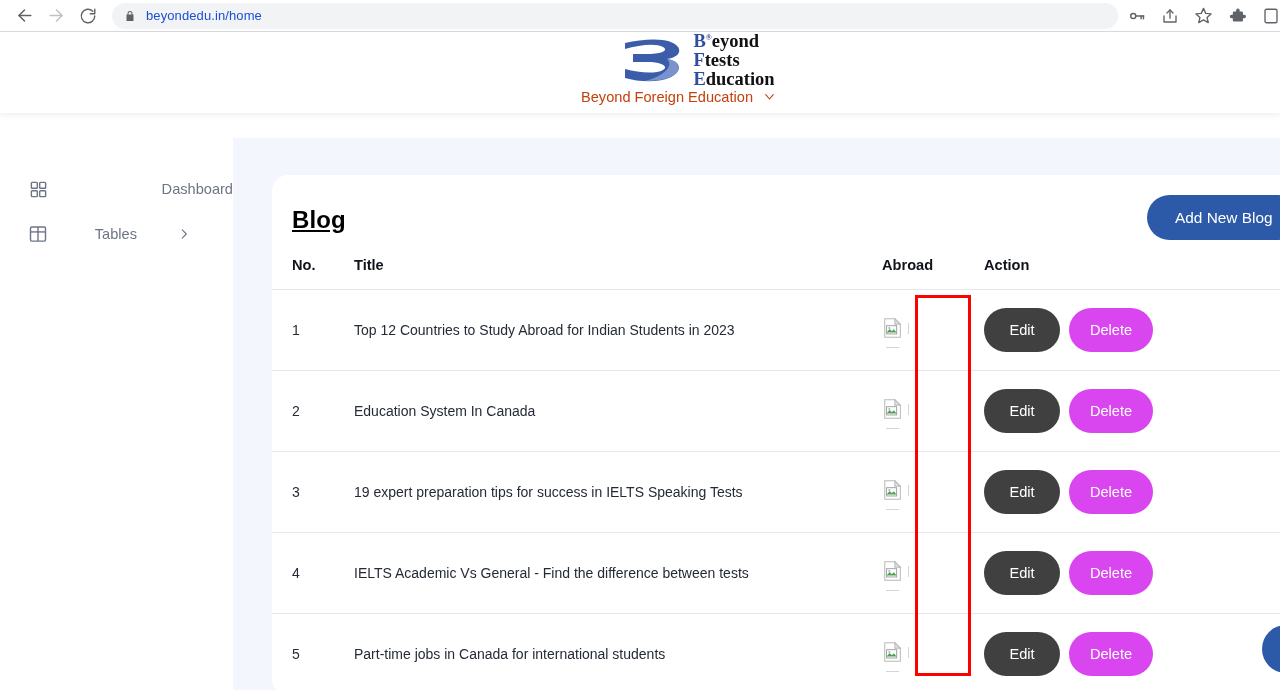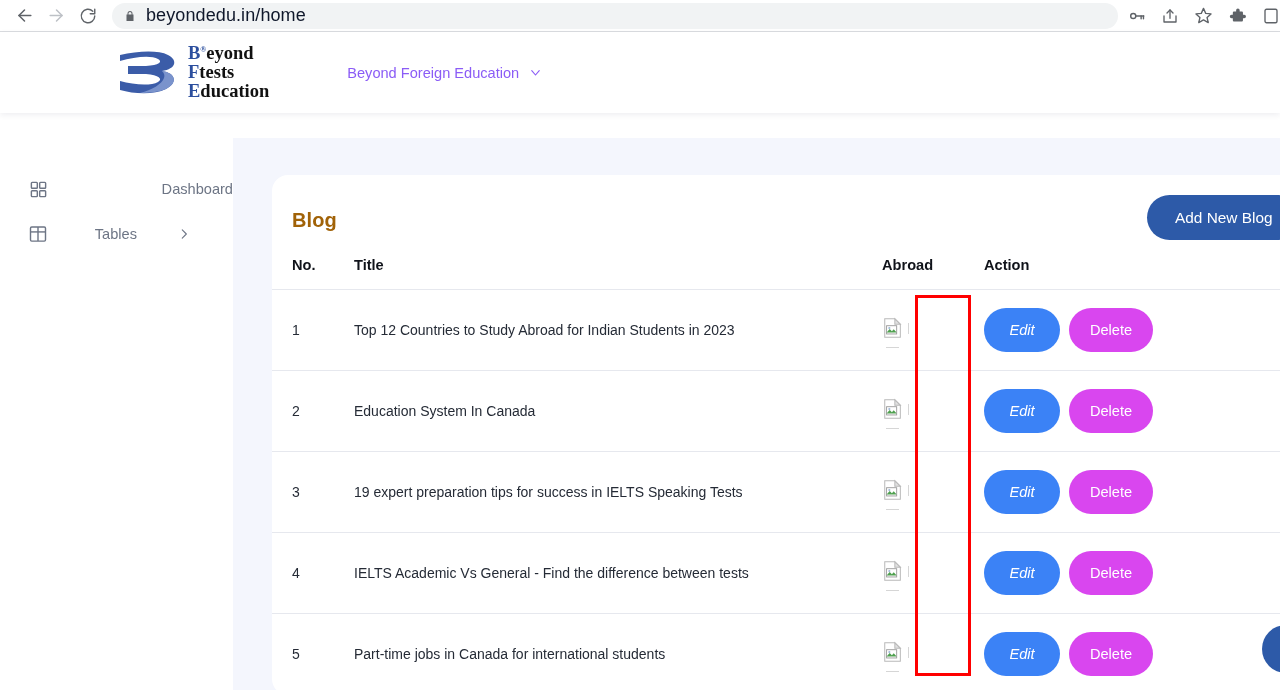--- a/index.html
+++ b/index.html
@@ -28,22 +28,22 @@
   .omnibox {
     margin-left: 10px;
     height: 26px; width: 1090px;
     background: #f1f3f4;
     border-radius: 13px;
     display: flex; align-items: center;
     padding: 0 12px;
     gap: 10px;
   }
   .omnibox .url {
-    font-size: 18px;
-    color: #0f172a;
+    font-size: 13px;
+    color: #1d4ed8;
     letter-spacing: .1px;
     white-space: nowrap;
   }
   .lock-icon { color: #5f6368; display:flex; align-items:center; }
   .toolbar-icons {
     display: flex; align-items: center; gap: 15px;
     margin-left: 10px; color: #5f6368;
   }
   .toolbar-icons > span { display:flex; align-items:center; justify-content:center; }
   .chrome-sep {
@@ -52,39 +52,40 @@
   }
 
   
   .app-header {
     position: absolute; left: 0; top: 32px;
     width: 1280px; height: 81px;
     background: #ffffff;
     box-shadow: 0 2px 6px rgba(20,20,60,.07);
     display: flex; align-items: center;
     z-index: 5;
+    flex-direction: column;
   }
   .brand { display: flex; align-items: center; margin-left: 118px; }
   .brand-mark { width: 66px; height: 52px; flex: none; }
   .brand-text {
     margin-left: 4px;
     font-family: "Liberation Serif", serif;
     font-weight: bold;
     line-height: 1.02;
     font-size: 18.5px;
     color: #111111;
   }
   .brand-text .cap { color: #2c4f9e; }
   .brand-text .reg {
     font-size: 8px; vertical-align: super; color: #2c4f9e;
   }
   .org-select {
     display: flex; align-items: flex-start; gap: 9px;
     margin-left: 78px;
-    color: #8b5cf6;
+    color: #c2410c;
     font-size: 14.6px;
   }
   .org-select .chev { display: flex; align-items: center; }
 
   
   .sidebar {
     position: absolute; left: 0; top: 113px;
     width: 233px; height: 577px;
     background: #ffffff;
     padding-top: 56px;
@@ -117,22 +118,23 @@
     padding: 22px 0 0 0;
     overflow: hidden;
   }
   .card-head {
     display: flex; align-items: center;
     padding: 0 0 0 20px;
     height: 46px;
     position: relative;
   }
   .card-title {
-    font-size: 20px; font-weight: bold; color: #a16207;
+    font-size: 24px; font-weight: bold; color: #000000;
     letter-spacing: .1px;
+    text-decoration: underline;
   }
   .add-btn {
     position: absolute; left: 875px; top: -2px;
     background: #2d5aa8;
     color: #ffffff;
     border: none;
     border-radius: 24px;
     height: 45px;
     padding: 0 28px;
     font-size: 15.4px;
@@ -175,21 +177,21 @@
   .btn {
     border: none;
     border-radius: 22px;
     height: 44px;
     color: #ffffff;
     font-size: 14.6px;
     font-family: "Liberation Sans", sans-serif;
     cursor: pointer;
     padding: 0;
   }
-  .btn-edit   { background: #3b82f6; width: 76px; font-style: italic; }
+  .btn-edit   { background: #404040; width: 76px; }
   .btn-delete { background: #d946ef; width: 84px; margin-left: 9px; }
 
   
   .annot-rect {
     position: absolute;
     left: 915px; top: 295px;
     width: 56px; height: 381px;
     border: 3px solid #ff0000;
     pointer-events: none;
     z-index: 40;

